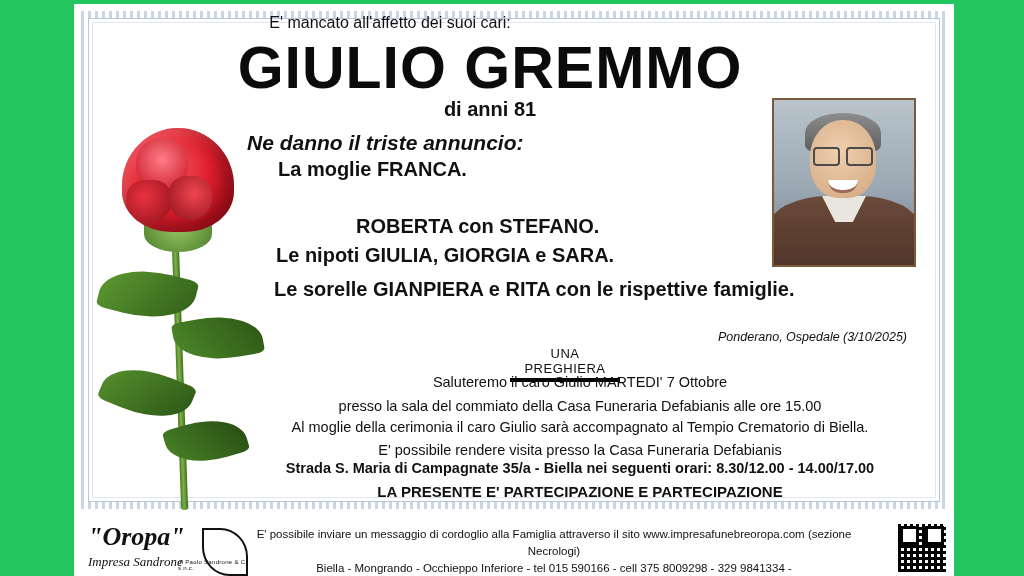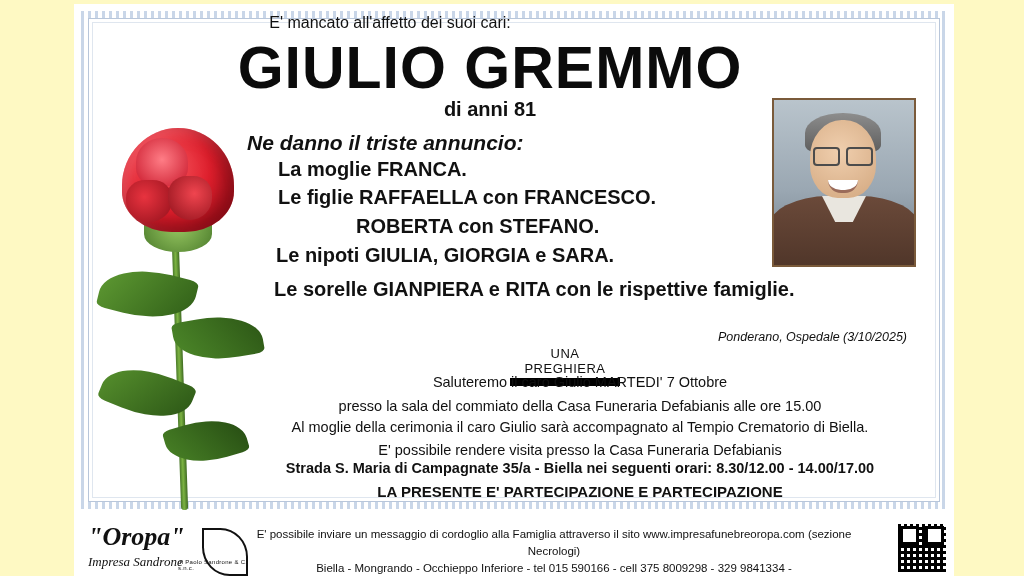--- a/index.html
+++ b/index.html
@@ -10,21 +10,21 @@
   body {
     width: 1024px;
     height: 576px;
     font-family: "Liberation Sans", sans-serif;
     overflow: hidden;
   }
   .page {
     position: relative;
     width: 1024px;
     height: 576px;
-    background: #fef9c3;
+    background: #22c55e;
   }
   
   .frame {
     position: absolute;
     left: 74px;
     top: 4px;
     width: 880px;
     height: 512px;
     border: 7px solid #ffffff;
     background: #ffffff;
@@ -304,21 +304,21 @@
   .prayer {
     position: absolute;
     left: 510px;
     top: 346px;
     width: 110px;
     text-align: center;
     font-size: 13px;
     font-variant: small-caps;
     letter-spacing: .5px;
     color: #111;
-    border-bottom: 8px solid #000000;
+    border-bottom: 4px solid #000000;
     padding-bottom: 2px;
   }
 
   .detail {
     position: absolute;
     left: 244px;
     width: 672px;
     text-align: center;
     font-size: 14.5px;
     color: #111;
@@ -446,21 +446,20 @@
     <div class="glasses"></div>
     <div class="mouth"></div>
   </div>
 
   <div class="lead">E' mancato all'affetto dei suoi cari:</div>
   <div class="name">GIULIO GREMMO</div>
   <div class="age">di anni 81</div>
   <div class="announce">Ne danno il triste annuncio:</div>
 
   <div class="fam l1">La moglie FRANCA.</div>
-  <div class="fam l2">Le figlie RAFFAELLA con FRANCESCO.</div>
   <div class="fam l3">ROBERTA con STEFANO.</div>
   <div class="fam l4">Le nipoti GIULIA, GIORGIA e SARA.</div>
   <div class="fam l5">Le sorelle GIANPIERA e RITA con le rispettive famiglie.</div>
 
   <div class="place">Ponderano, Ospedale (3/10/2025)</div>
 
   <div class="prayer">UNA PREGHIERA</div>
 
   <div class="detail d1">Saluteremo il caro Giulio MARTEDI' 7 Ottobre</div>
   <div class="detail d2">presso la sala del commiato della Casa Funeraria Defabianis alle ore 15.00</div>

